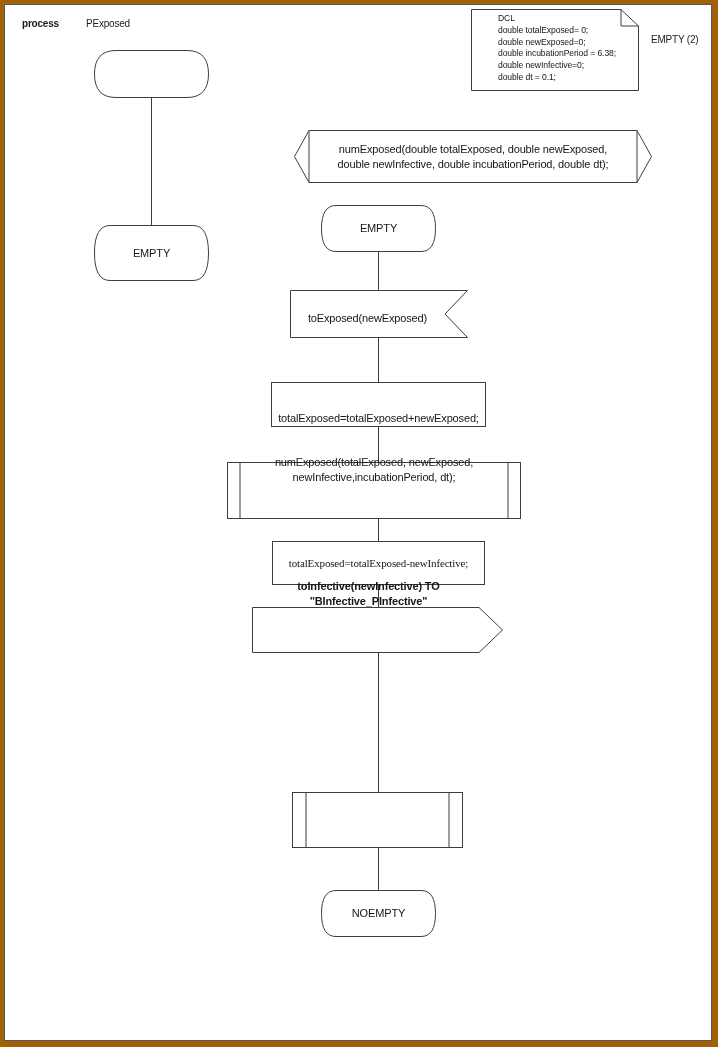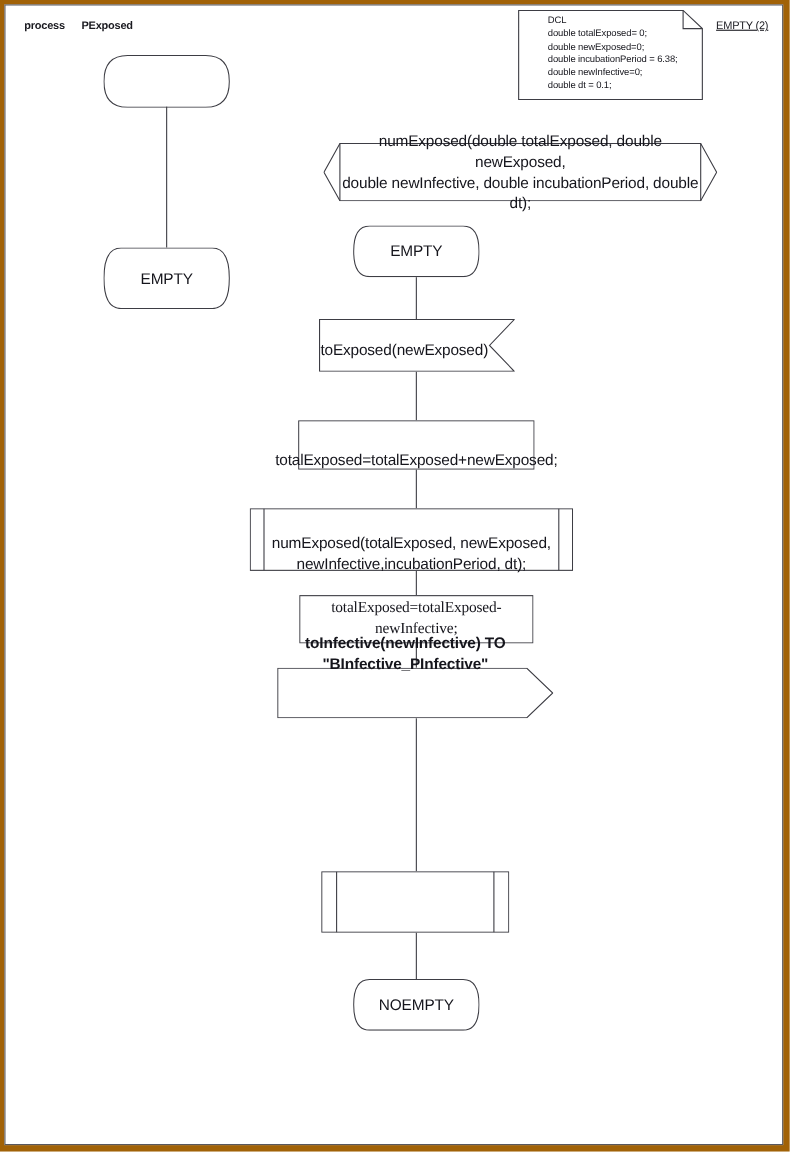--- a/index.html
+++ b/index.html
@@ -39,21 +39,21 @@
   .svgbox {
     position: absolute;
     overflow: visible;
   }
   .shape-text {
     position: absolute;
     display: flex;
     align-items: center;
     justify-content: center;
     text-align: center;
-    font-size: 14px;
+    font-size: 11px;
     color: #15151c;
     line-height: 1.35;
     letter-spacing: -0.15px;
     pointer-events: none;
   }
   .dcl-text {
     position: absolute;
     font-size: 8.6px;
     color: #15151c;
     line-height: 1.37;
@@ -77,22 +77,22 @@
   }
 </style>
 </head>
 <body>
 
 <div id="canvas">
 
   <div id="frame"></div>
 
   <div class="lbl bold" style="left:22px; top:18px;">process</div>
-  <div class="lbl" style="left:74px; top:18px;font-weight:bold;">PExposed</div>
-  <div class="lbl" style="left:651px; top:18px;text-decoration:underline;">EMPTY (2)</div>
+  <div class="lbl" style="left:86px; top:18px;">PExposed</div>
+  <div class="lbl" style="left:651px; top:34px;">EMPTY (2)</div>
 
   <div class="svgbox" style="left:471px; top:9px; width:168px; height:82px;">
     <svg width="168" height="82" viewBox="0 0 168 82">
       <path class="stroke" d="M0.5,0.5 H150 L167.5,17 V81.5 H0.5 Z"></path>
       <path class="stroke-nofill" d="M150,0.5 V17 H167.5"></path>
     </svg>
   </div>
   <div class="dcl-text" style="left:498px; top:13px; width:158px;">DCL
 double totalExposed= 0;
 double newExposed=0;
@@ -157,21 +157,21 @@
 
   <div class="conn" style="left:378px; top:427px; height:35px;"></div>
 
   <div class="svgbox" style="left:227px; top:462px; width:294px; height:57px;">
     <svg width="294" height="57" viewBox="0 0 294 57">
       <rect class="stroke" x="0.5" y="0.5" width="293" height="56"></rect>
       <path class="stroke-nofill" d="M13,0.5 V56.5"></path>
       <path class="stroke-nofill" d="M281,0.5 V56.5"></path>
     </svg>
   </div>
-  <div class="shape-text" style="left:240px; top:474px; width:268px; height:57px;">
+  <div class="shape-text" style="left:240px; top:441px; width:268px; height:57px;">
     <div>
       <div>numExposed(totalExposed, newExposed,</div>
       <div>newInfective,incubationPeriod, dt);</div>
     </div>
   </div>
 
   <div class="conn" style="left:378px; top:519px; height:22px;"></div>
 
   <div class="svgbox" style="left:272px; top:541px; width:213px; height:44px;">
     <svg width="213" height="44" viewBox="0 0 213 44">

